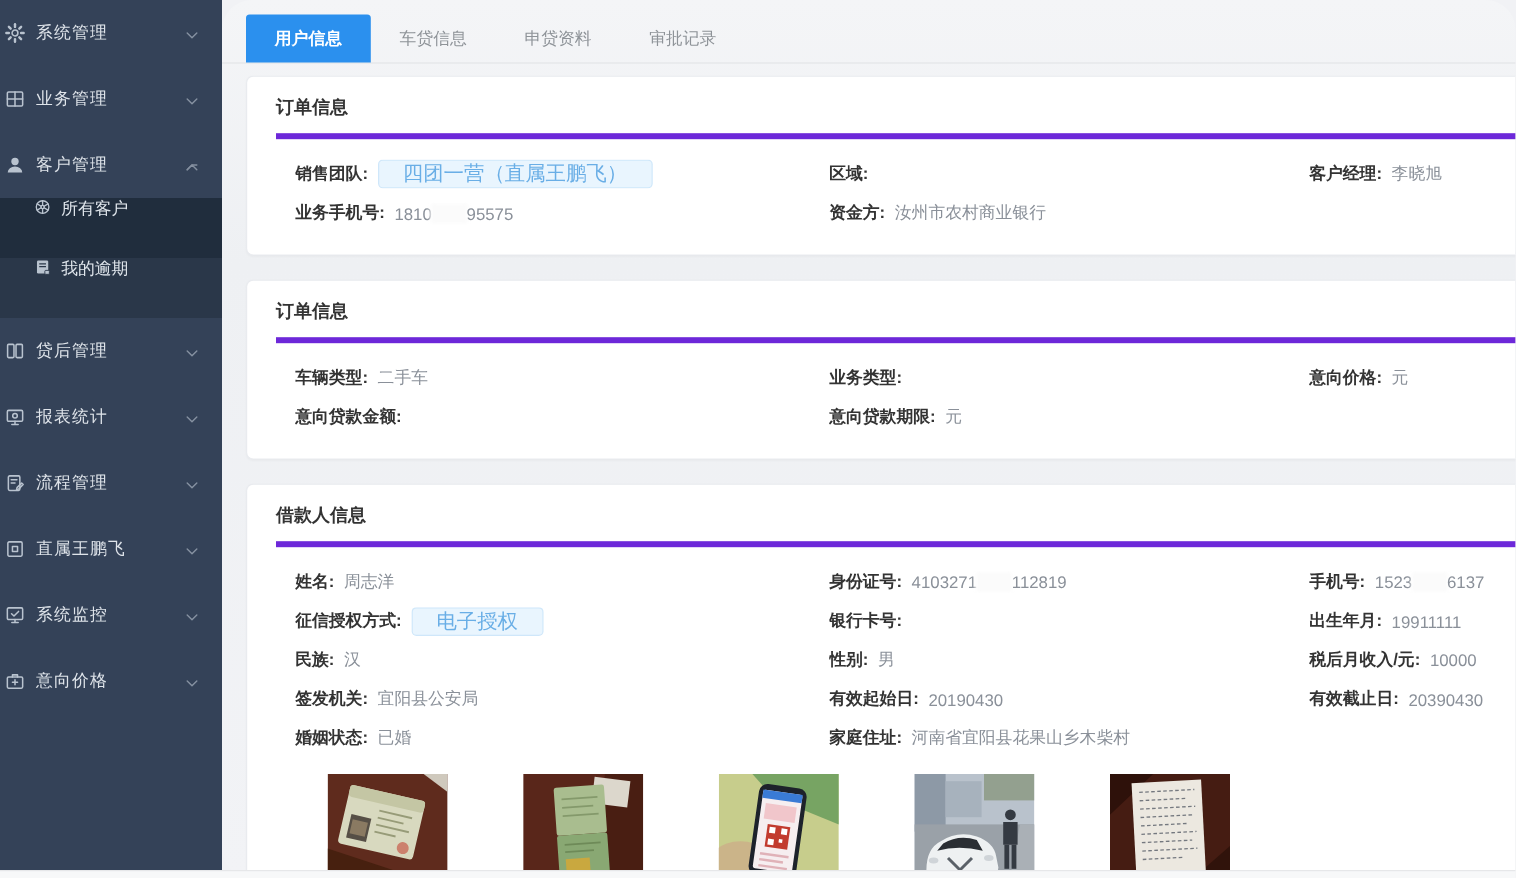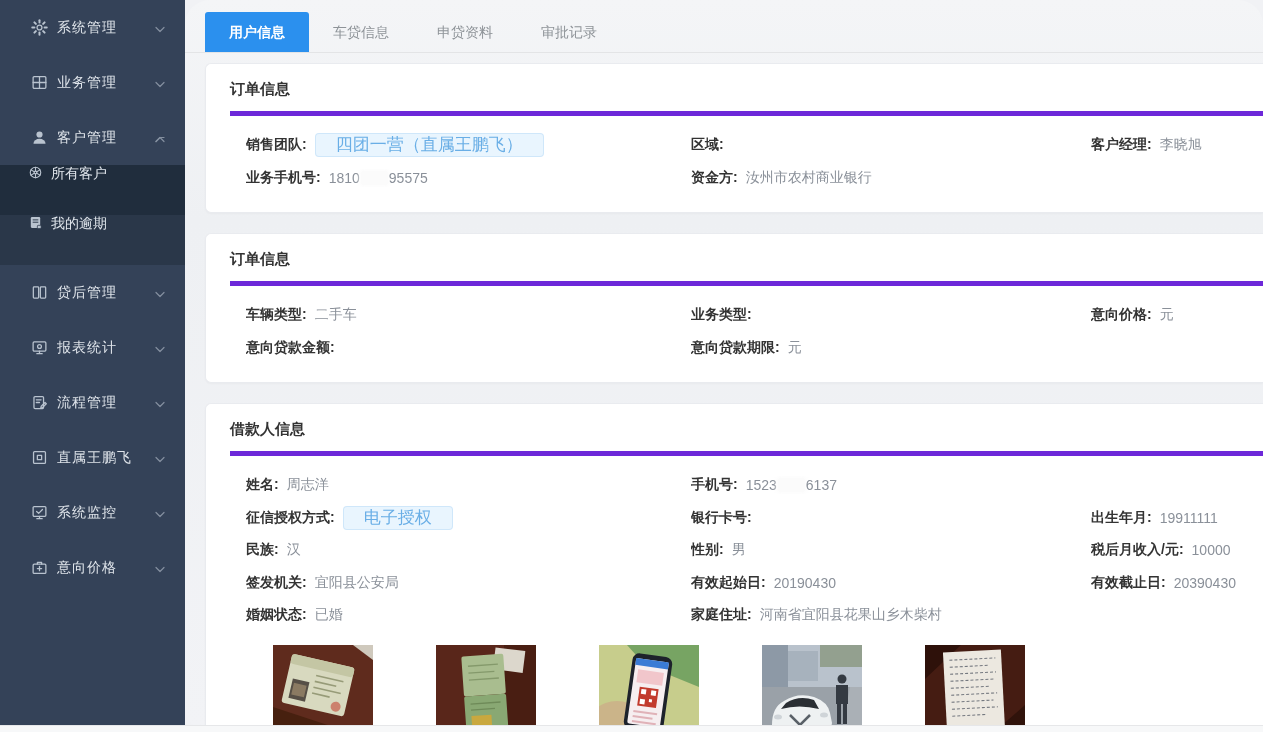--- a/index.html
+++ b/index.html
@@ -3,21 +3,21 @@
 <meta charset="utf-8">
 <style>
   * { margin:0; padding:0; box-sizing:border-box; }
   html,body { width:1263px; height:732px; overflow:hidden;
     font-family:"Liberation Sans","DejaVu Sans",sans-serif; background:#f1f2f5; }
   #app { position:relative; width:1263px; height:732px; }
 
   
   .sidebar { position:absolute; left:0; top:0; bottom:6px; width:185px;
     background:#344258; overflow:hidden; z-index:2; }
-  .side-item { display:flex; align-items:center; height:55px; padding-left:31px;
+  .side-item { display:flex; align-items:center; height:55px; padding-left:4px;
     color:#dfe4ea; font-size:14px; cursor:pointer; }
   .side-item .s-icon { width:17px; height:17px; margin-right:9px; flex:0 0 17px; display:flex; align-items:center; justify-content:center; }
   .side-item .s-label { flex:1; letter-spacing:1px; }
   .side-item .chev { margin-right:20px; opacity:.6; }
   .submenu { background:#2a3749; }
   .sub-item { display:flex; align-items:flex-start; height:50px; padding-left:28px;
     color:#e0e6ec; font-size:14px; cursor:pointer; }
   .sub-item.active { background:#202d3d; }
   .sub-item .s-icon { width:15px; height:15px; margin-right:8px; flex:0 0 15px; display:flex; align-items:center; justify-content:center;}
   .sub-item.noicon { padding-left:51px; }
@@ -293,20 +293,26 @@
         </section>
         <section class="card">
           <div class="card-head">借款人信息</div>
           <div class="card-body">
             <div class="frow">
               <div class="fcell">
                 <span class="flabel">姓名:</span>
                 <span class="fvalue">周志洋</span>
               </div>
               <div class="fcell">
+                <span class="flabel">身份证号:</span>
+                <span class="fvalue">4103271</span>
+                <span class="censor"></span>
+                <span class="fvalue">112819</span>
+              </div>
+              <div class="fcell">
                 <span class="flabel">手机号:</span>
                 <span class="fvalue">1523</span>
                 <span class="censor"></span>
                 <span class="fvalue">6137</span>
               </div>
             </div>
             <div class="frow">
               <div class="fcell">
                 <span class="flabel">征信授权方式:</span>
                 <span class="tag">电子授权</span>

